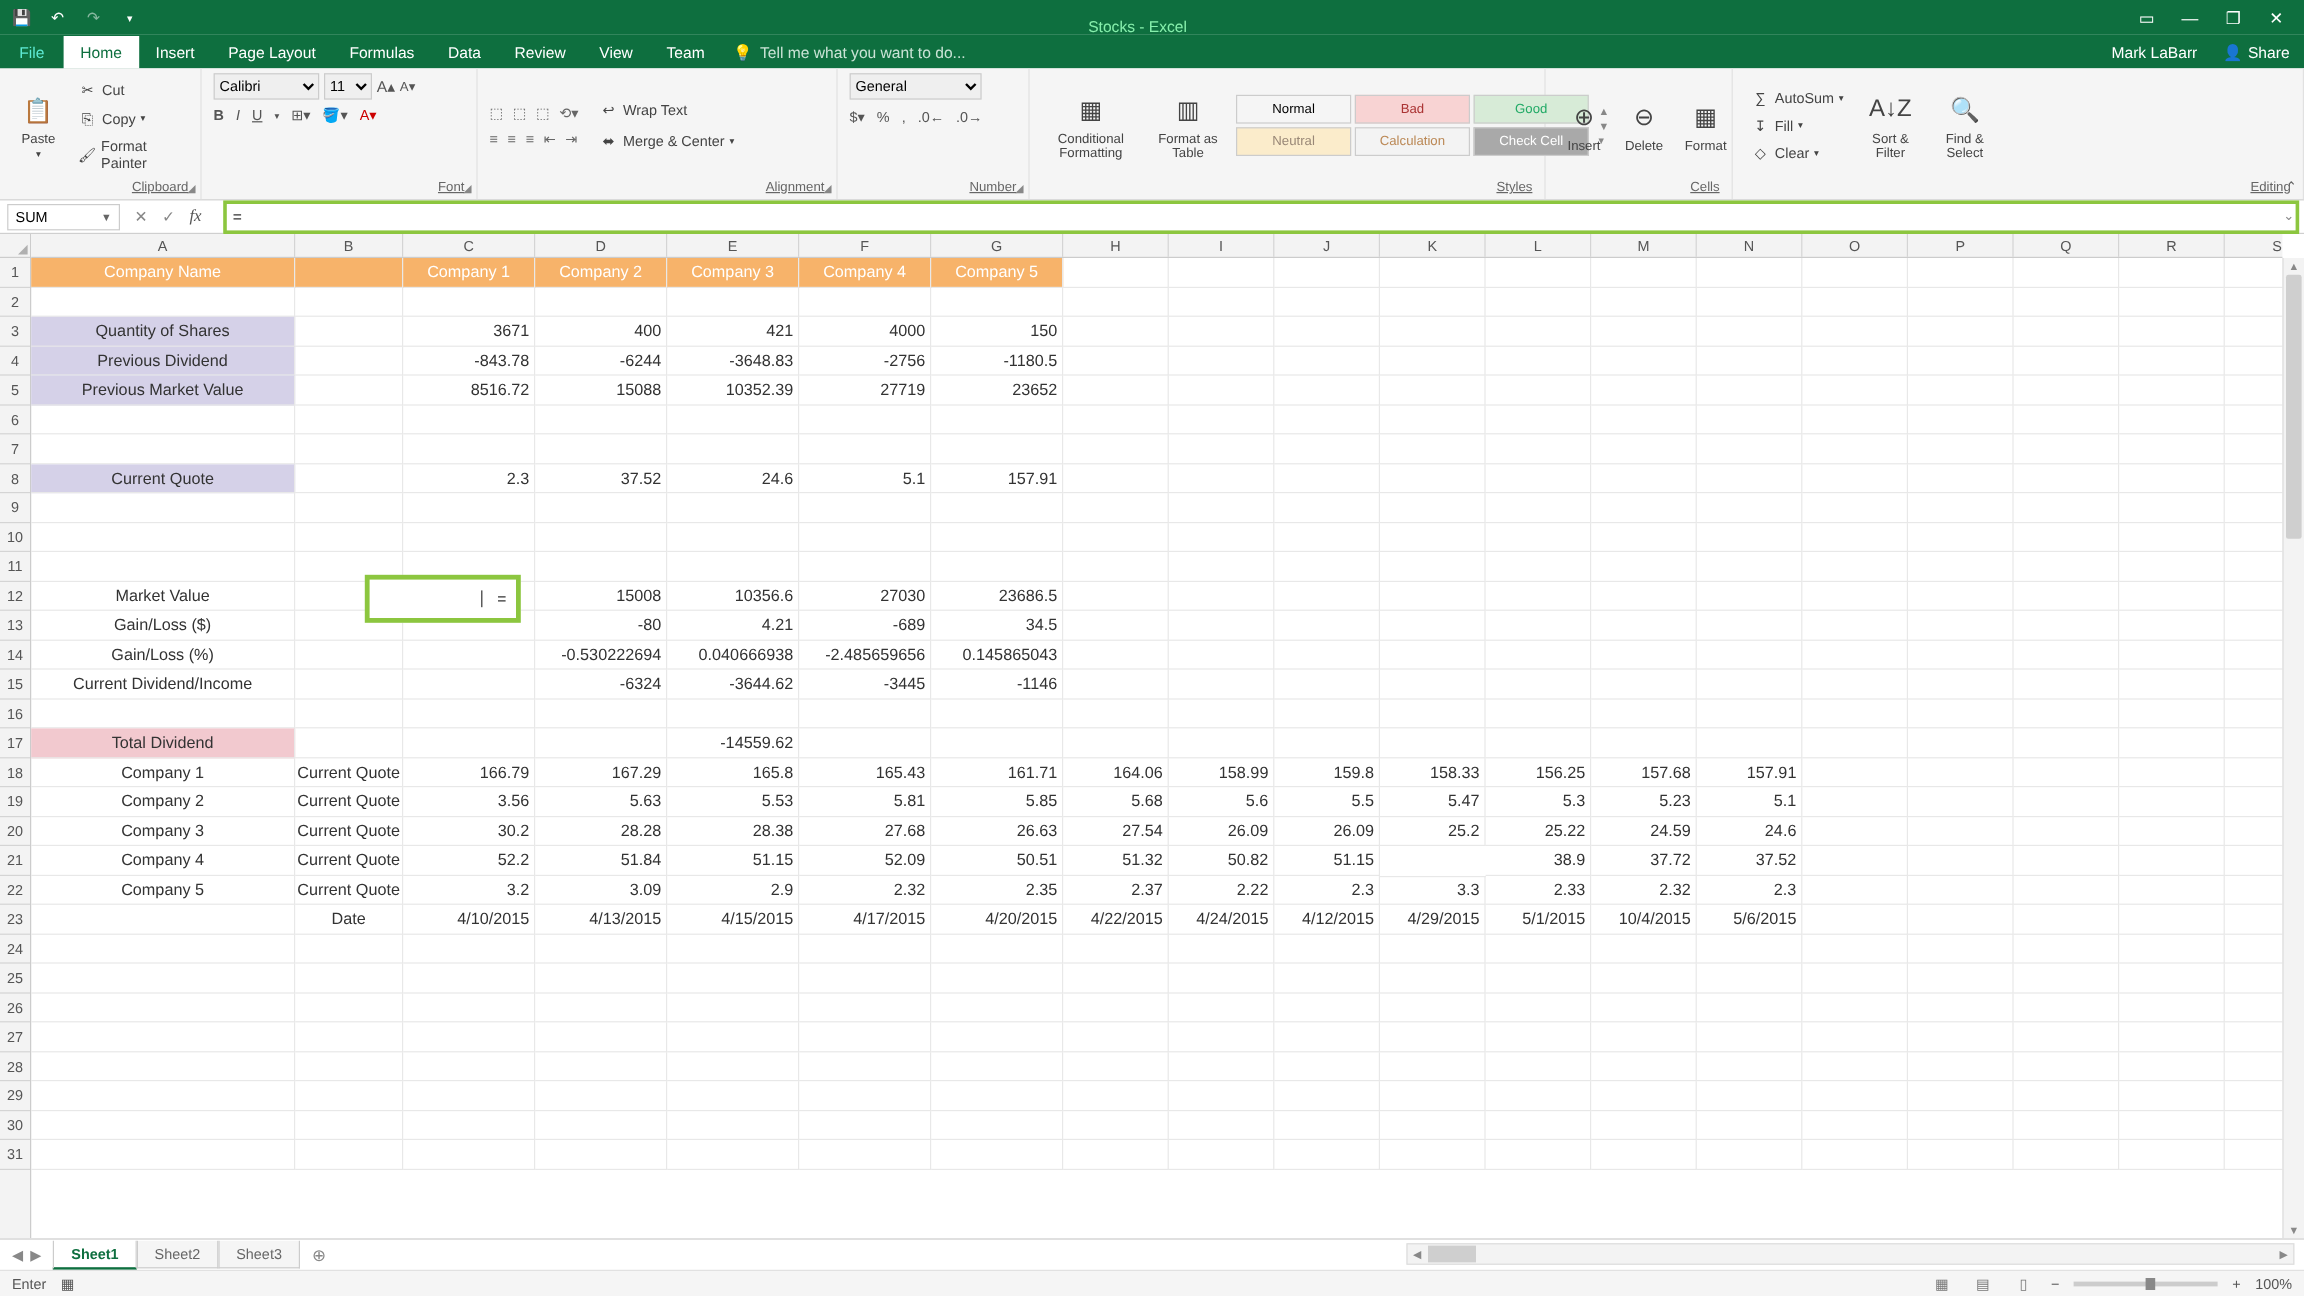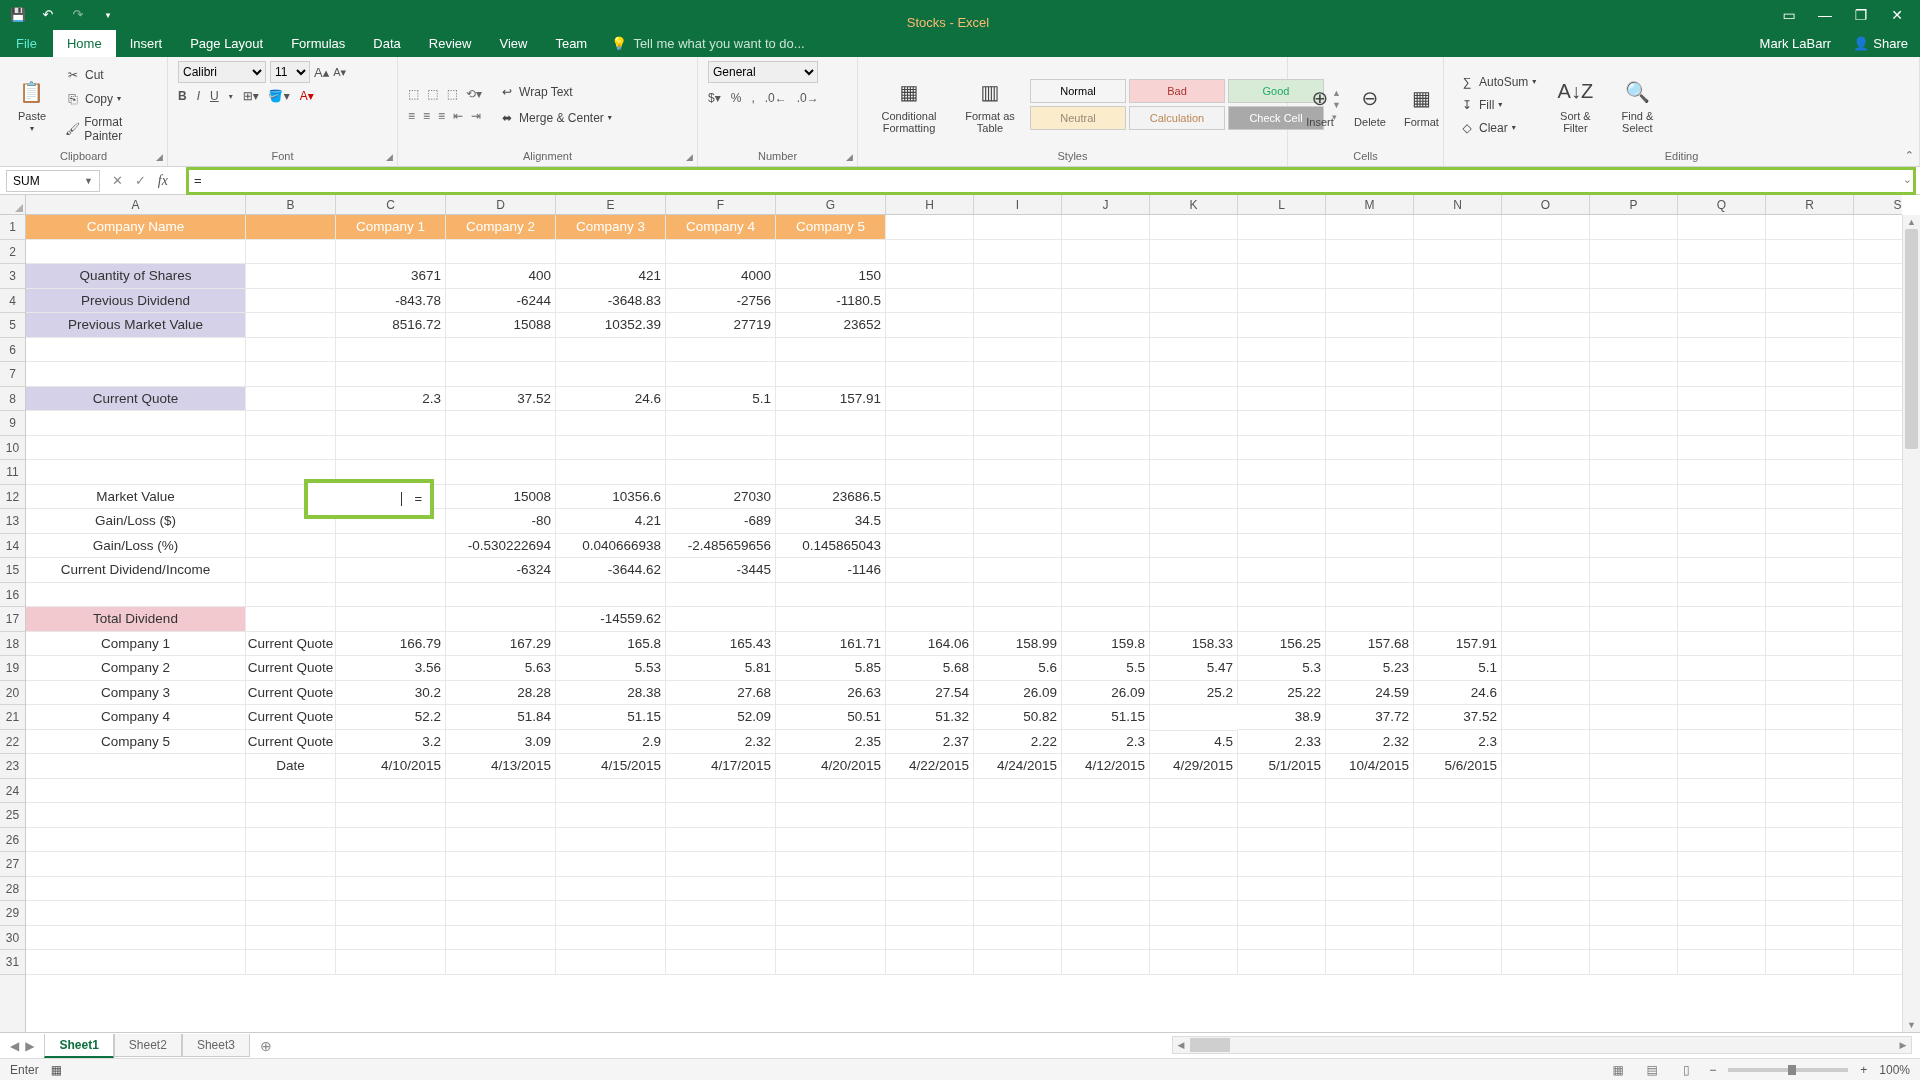--- a/index.html
+++ b/index.html
@@ -2,39 +2,39 @@
 <html><head>
 <meta charset="utf-8">
 <style>
 * { margin: 0; padding: 0; box-sizing: border-box; font-family: 'Segoe UI', Tahoma, sans-serif; }
 body { background: #fff; overflow: hidden; width: 1920px; height: 1080px; font-size: 13px; }
 
 
 .titlebar { background: #0e6f3f; height: 29px; display: flex; align-items: center; color: #fff; }
 .titlebar .qat { display: flex; align-items: center; gap: 14px; padding-left: 10px; }
 .titlebar .qat .icon { width: 16px; height: 16px; display: flex; align-items: center; justify-content: center; font-size: 13px; }
-.titlebar .title { flex: 1; text-align: center; font-size: 13px; color:#fdba74;margin-top:16px; }
+.titlebar .title { flex: 1; text-align: center; font-size: 13px; color:#86efac;margin-top:16px; }
 .titlebar .winbtns { display: flex; gap: 18px; padding-right: 14px; }
 .titlebar .winbtns .icon { width: 18px; height: 18px; display:flex;align-items:center;justify-content:center; font-size: 14px; }
 
 
 .tabbar { background: #0e6f3f; height: 28px; display: flex; align-items: flex-end; color: #fff; }
 .tabbar .tab { padding: 6px 14px; font-size: 13px; cursor: pointer; }
 .tabbar .tab.file { background: #0e6f3f; color:#5eead4; padding:6px 16px;}
 .tabbar .tab.active { background: #fff; color: #0e6f3f; }
 .tabbar .tellme { padding: 6px 10px; display: flex; align-items: center; gap: 6px; color: #c9e3d5; font-size:13px; }
 .tabbar .spacer { flex: 1; }
 .tabbar .user { padding: 6px 10px; font-size: 13px; }
 .tabbar .share { padding: 6px 12px; display:flex;align-items:center;gap:4px;}
 
 
 .ribbon { background: #f5f5f5; height: 110px; border-bottom: 1px solid #d4d4d4; display: flex; font-size: 12px; position: relative; }
 .group { border-right: 1px solid #e1e1e1; padding: 4px 10px 2px; display: flex; flex-direction: column; }
 .group .body { flex: 1; display: flex; align-items: center; gap: 6px; }
-.group .label { text-align: center; font-size: 11px; color: #666; padding: 2px 0; position: relative; }
+.group .label { text-align: right; font-size: 11px; color: #666; padding: 2px 0; position: relative; text-decoration: underline; }
 .group .label .dlg { position:absolute; right:-6px; bottom:2px; font-size:9px; color:#888;}
 .rbtn { display: flex; align-items: center; gap: 4px; padding: 2px 5px; font-size: 12px; color: #444; cursor:pointer; }
 .rbtn .ic { width: 16px; height: 16px; display:inline-flex;align-items:center;justify-content:center; }
 .bigbtn { display:flex; flex-direction:column; align-items:center; gap:2px; padding:2px 6px; font-size:11px; color:#444; text-align:center; cursor:pointer; }
 .bigbtn .bigic { width:32px; height:32px; display:flex;align-items:center;justify-content:center; font-size:20px;}
 select.fontname { width: 88px; height: 22px; font-size:12px; border:1px solid #ccc; }
 select.fontsize { width: 40px; height: 22px; font-size:12px; border:1px solid #ccc; }
 .numfmt { width: 110px; height:22px; font-size:12px; border:1px solid #ccc;}
 .style-gallery { display:grid; grid-template-columns: repeat(3, 96px); grid-template-rows: repeat(2, 24px); gap:3px; }
 .style-cell { border:1px solid #ccc; display:flex;align-items:center;justify-content:center;font-size:11px; }
@@ -823,21 +823,21 @@
         <div class="cell ac" style="width: 220px;">Company 5</div>
         <div class="cell ac" style="width: 90px;">Current Quote</div>
         <div class="cell ar" style="width: 110px;">3.2</div>
         <div class="cell ar" style="width: 110px;">3.09</div>
         <div class="cell ar" style="width: 110px;">2.9</div>
         <div class="cell ar" style="width: 110px;">2.32</div>
         <div class="cell ar" style="width: 110px;">2.35</div>
         <div class="cell ar" style="width: 88px;">2.37</div>
         <div class="cell ar" style="width: 88px;">2.22</div>
         <div class="cell ar" style="width: 88px;">2.3</div>
-        <div class="cell ar" style="width: 88px;">4.5</div>
+        <div class="cell ar" style="width: 88px;">3.3</div>
         <div class="cell ar" style="width: 88px;">2.33</div>
         <div class="cell ar" style="width: 88px;">2.32</div>
         <div class="cell ar" style="width: 88px;">2.3</div>
         <div class="cell" style="width: 88px;"></div>
         <div class="cell" style="width: 88px;"></div>
         <div class="cell" style="width: 88px;"></div>
         <div class="cell" style="width: 88px;"></div>
         <div class="cell" style="width: 88px;"></div>
       </div>
       <div class="row">

